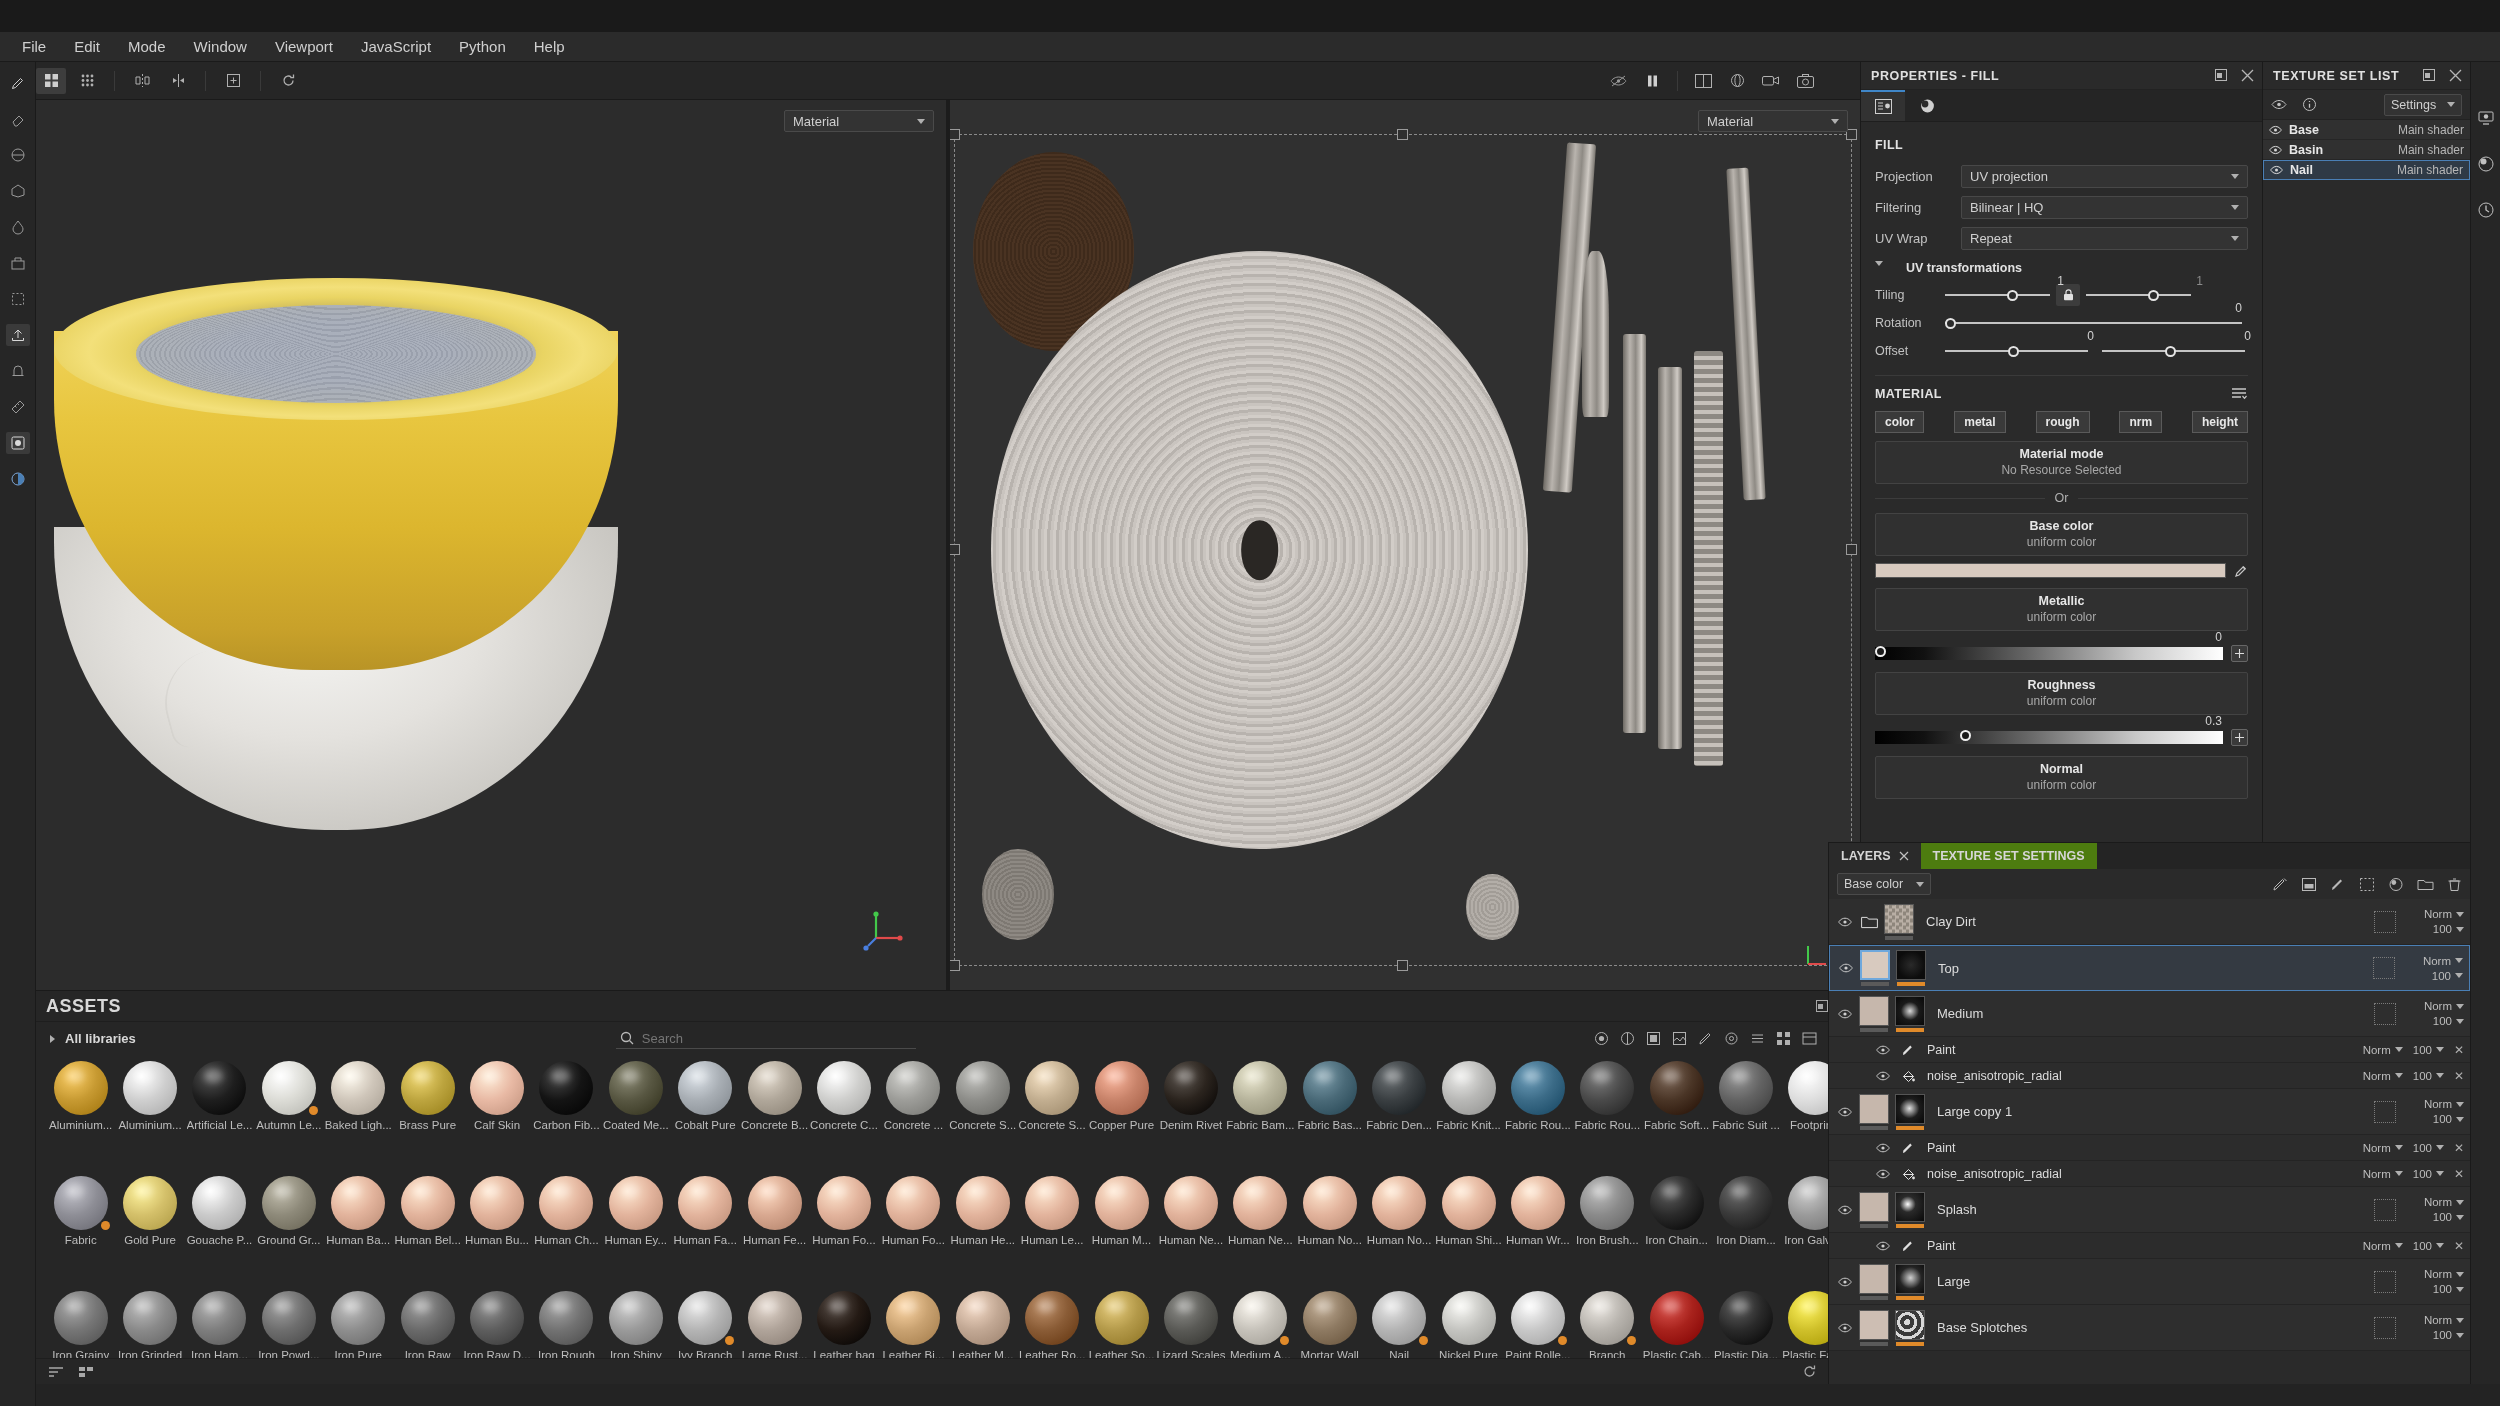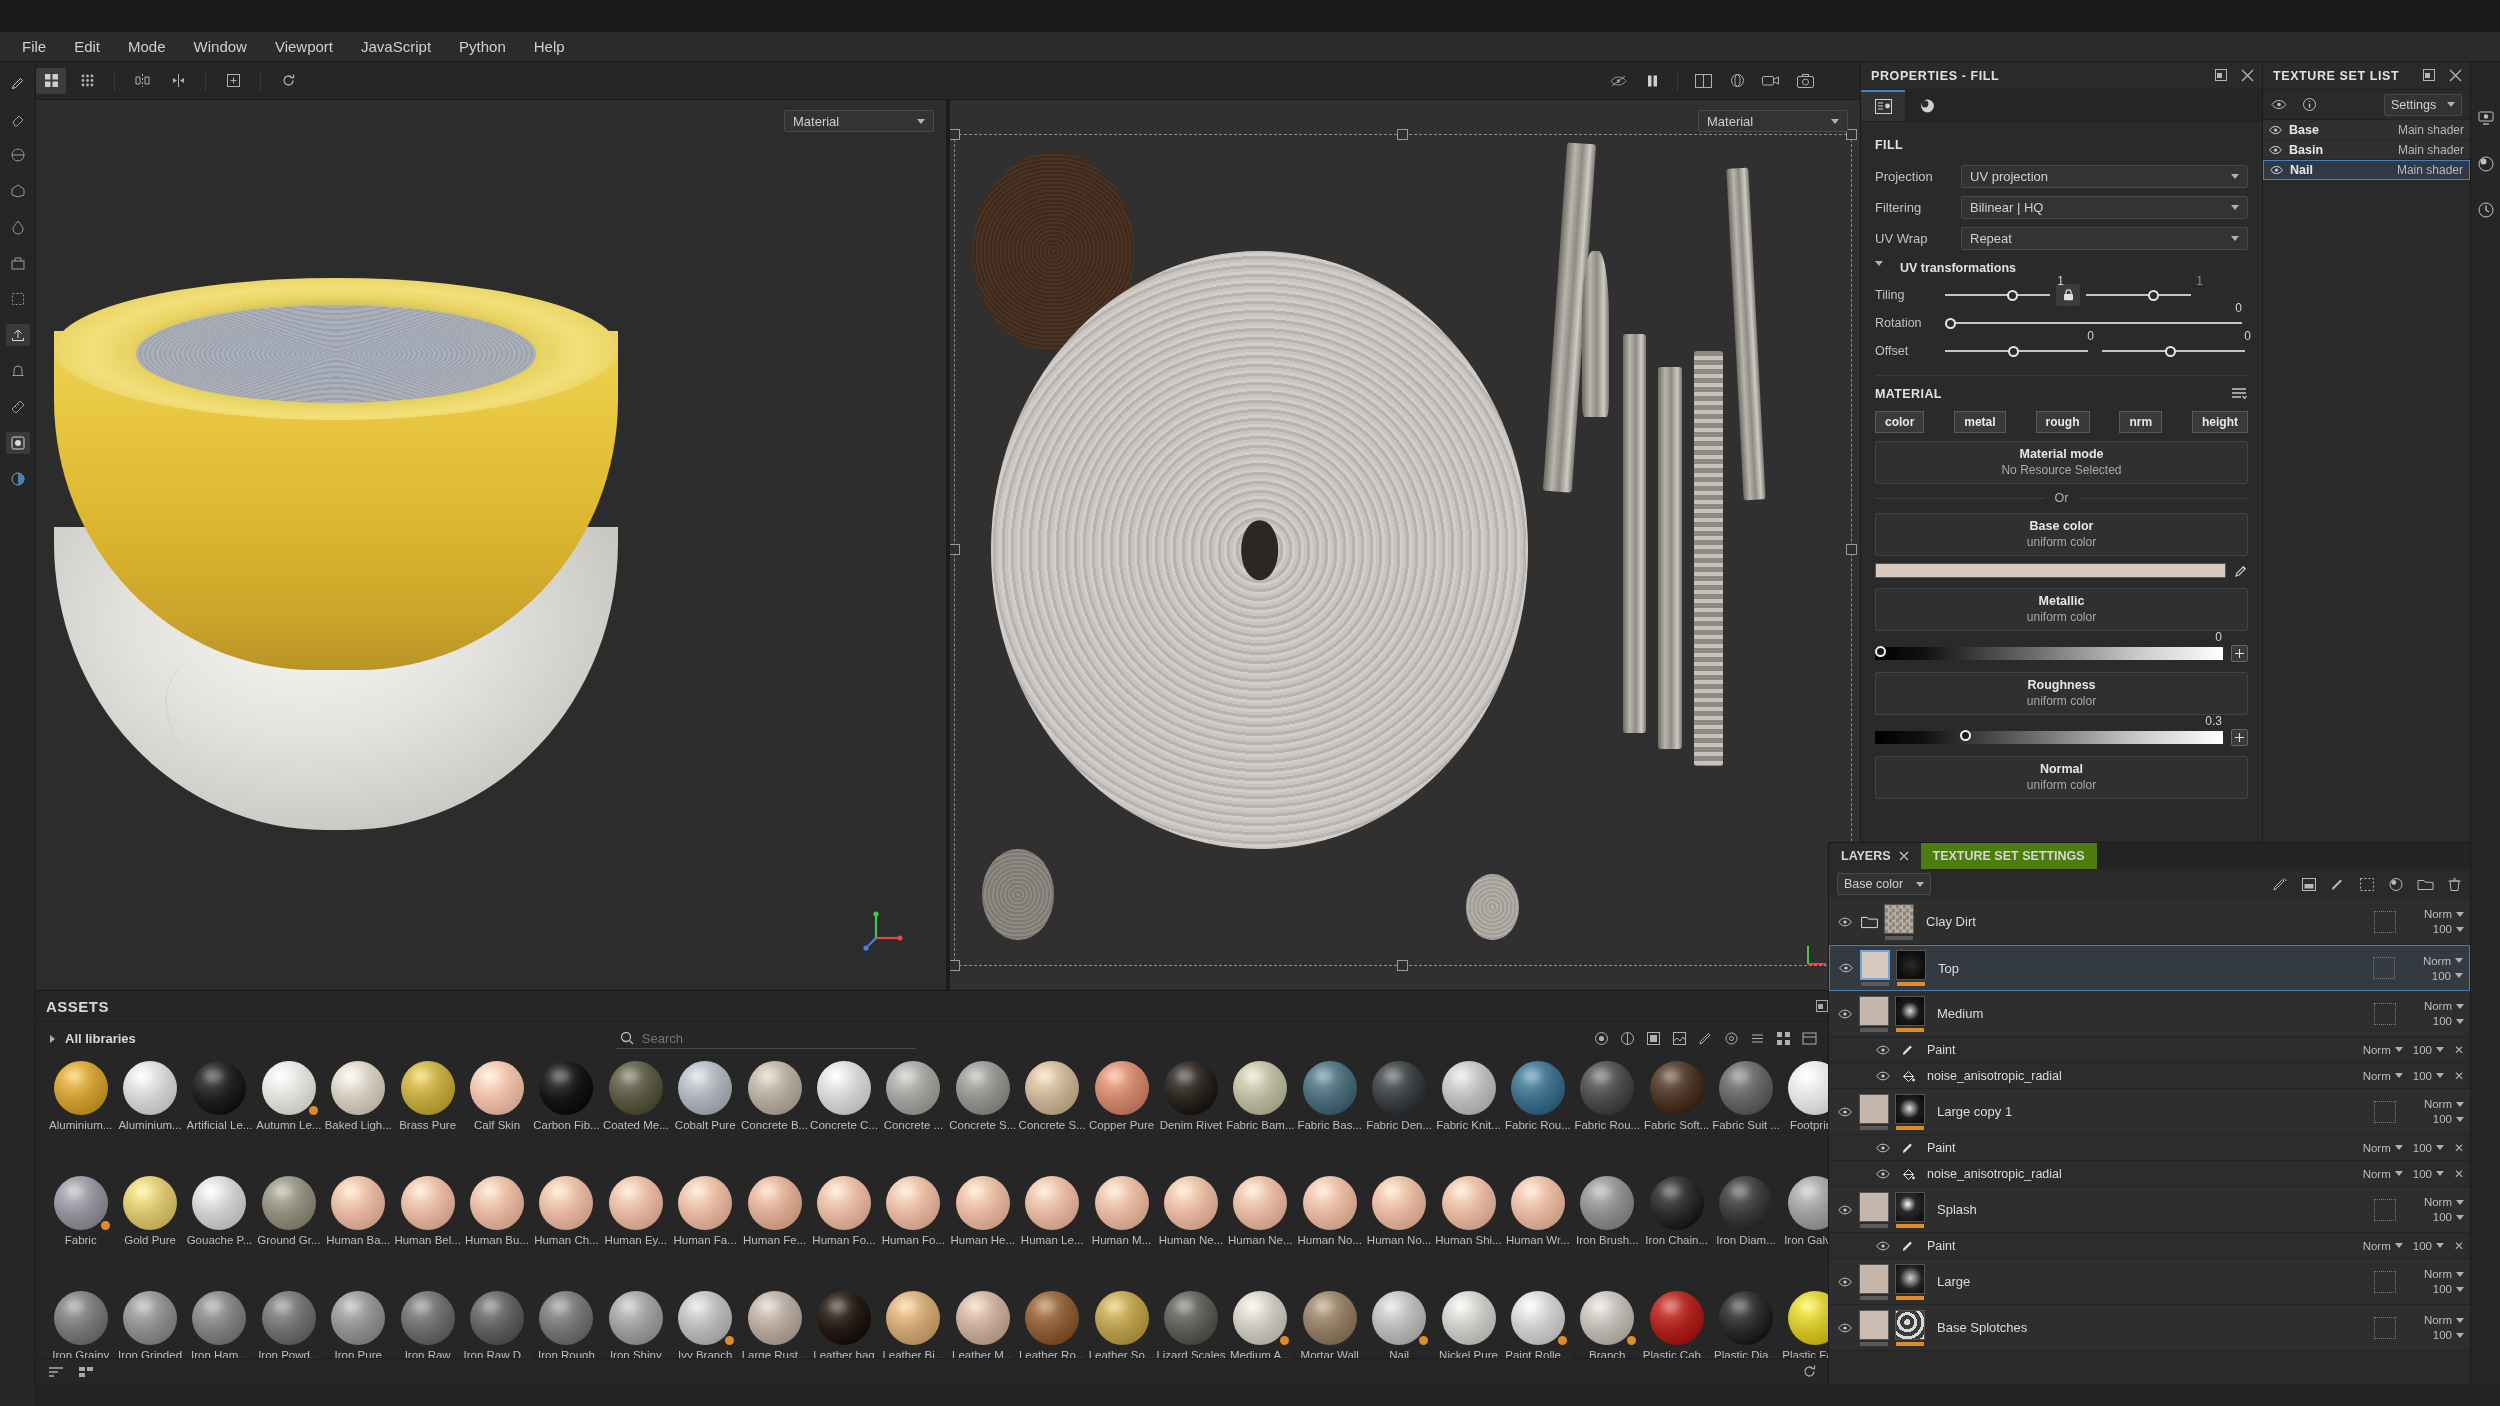--- a/index.html
+++ b/index.html
@@ -126,21 +126,21 @@
 
   
   .assets {
     position: absolute; left: 36px; right: 640px; bottom: 22px; top: 990px;
     background: #262626; border-top: 1px solid #1a1a1a; display: flex; flex-direction: column;
   }
   .panel-head {
     height: 30px; background: #262626; display: flex; align-items: center;
     padding: 0 10px; position: relative;
   }
-  .panel-head .ptitle { font-size: 15px; font-weight: bold; letter-spacing: .5px; color: #d8d8d8; }
+  .panel-head .ptitle { font-size: 18px; font-weight: bold; letter-spacing: .5px; color: #d8d8d8; }
   .panel-head .pacts { position: absolute; right: 8px; display: flex; gap: 12px; color: #a8a8a8; font-size: 14px; }
   .assets-bar {
     height: 34px; display: flex; align-items: center; gap: 10px; padding: 0 14px;
     border-top: 1px solid #1e1e1e;
   }
   .libs { display: flex; align-items: center; gap: 10px; font-size: 13px; font-weight: bold; color: #d8d8d8; }
   .chev-r { width:0;height:0;border-top:4px solid transparent;border-bottom:4px solid transparent;border-left:5px solid #b0b0b0; }
   .search-wrap { display: flex; align-items: center; gap: 8px; margin-left: 470px; border-bottom: 1px solid #4a4a4a; padding: 2px 4px; width: 300px; }
   .search-wrap input {
     background: transparent; border: 0; outline: 0; color: #c8c8c8; font-size: 13px;
@@ -179,21 +179,21 @@
   .ptab.sel { background: #323232; border-top: 2px solid #3f86c8; }
   .prop-body { padding: 8px 14px 4px 14px; overflow: hidden; height: calc(100% - 60px); }
   .sect-title { font-size: 12.5px; font-weight: bold; color: #e2e2e2; letter-spacing: .4px; margin: 8px 0 10px 0; }
   .prow { display: flex; align-items: center; height: 29px; margin-bottom: 2px; }
   .plabel { width: 86px; font-size: 13px; color: #c2c2c2; }
   .pselect {
     flex: 1; height: 23px; background: #333; border: 1px solid #484848; border-radius: 2px;
     display: flex; align-items: center; justify-content: space-between; padding: 0 8px;
     font-size: 13px; color: #d0d0d0;
   }
-  .grp-head { display: flex; align-items: flex-start; gap: 17px; margin: 8px 0 6px 0; }
+  .grp-head { display: flex; align-items: flex-start; gap: 23px; margin: 8px 0 6px 0; }
   .grp-head .gt { font-size: 12.5px; font-weight: bold; color: #e2e2e2; }
   .chev-d { width:0;height:0;border-left:4px solid transparent;border-right:4px solid transparent;border-top:5px solid #b0b0b0; }
   .slrow { display: flex; align-items: center; height: 28px; position: relative; }
   .slrow .sl-label { width: 70px; font-size: 12.5px; color: #c2c2c2; }
   .track { position: relative; height: 14px; display: flex; align-items: center; }
   .track .bar { position: absolute; left: 0; right: 0; height: 2px; background: #c4c4c4; }
   .track .knob { position: absolute; width: 11px; height: 11px; border-radius: 50%; border: 2px solid #e4e4e4; background: #2a2a2a; }
   .valnum { position: absolute; font-size: 12px; color: #d2d2d2; top: -3px; }
   .lockbtn { width: 24px; height: 22px; background: #3c3c3c; border-radius: 2px; display: flex; align-items: center; justify-content: center; }
   .divider { height: 1px; background: #3a3a3a; margin: 10px 0; }

